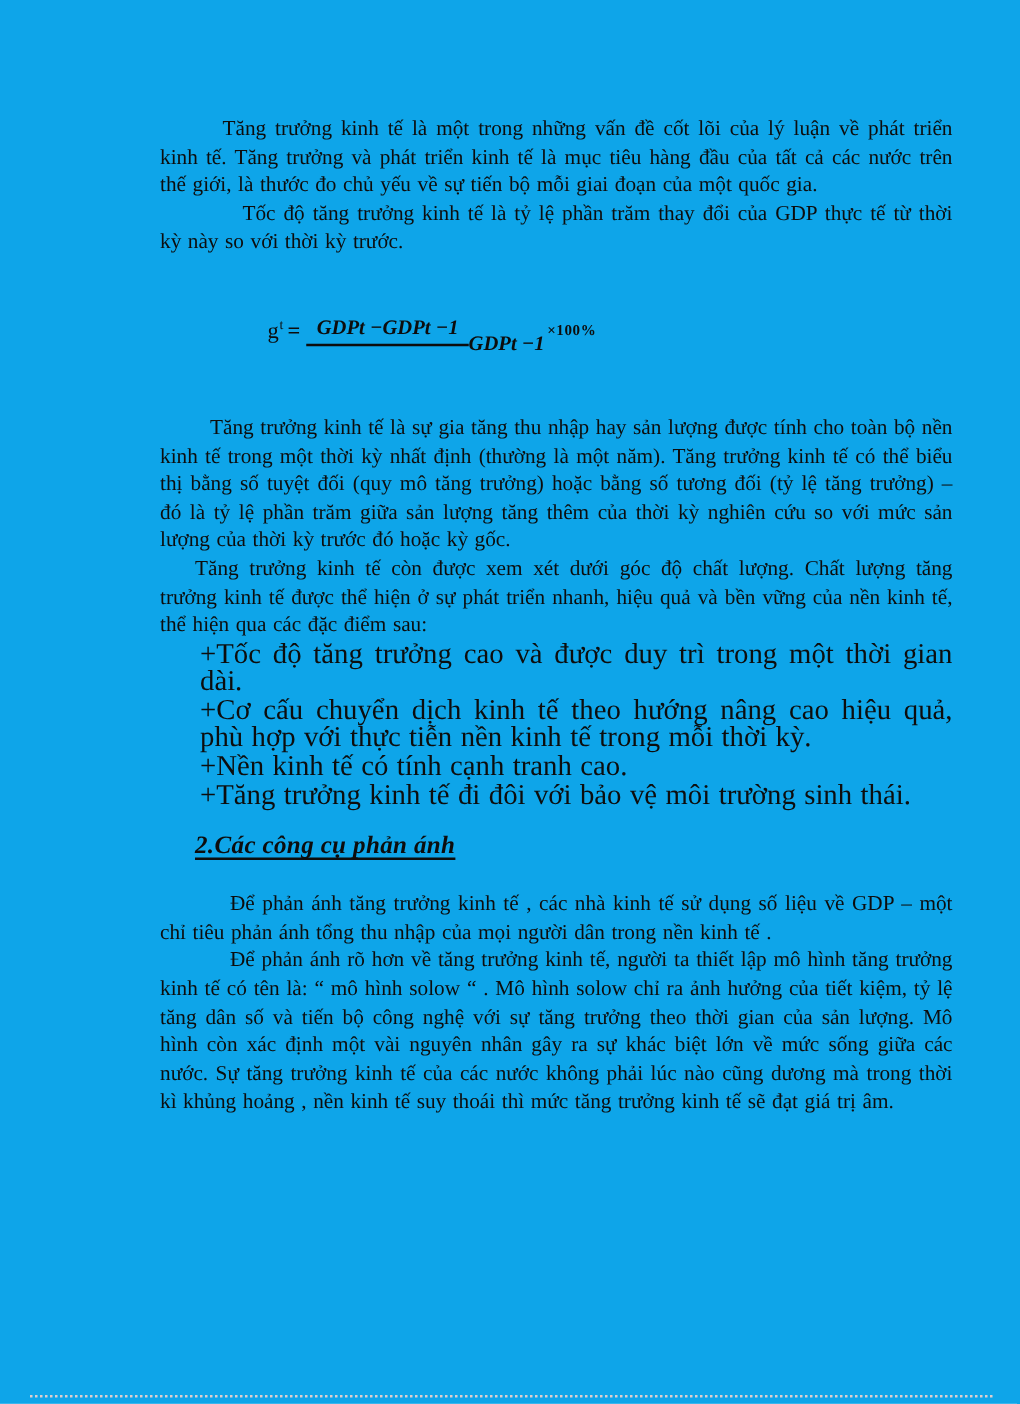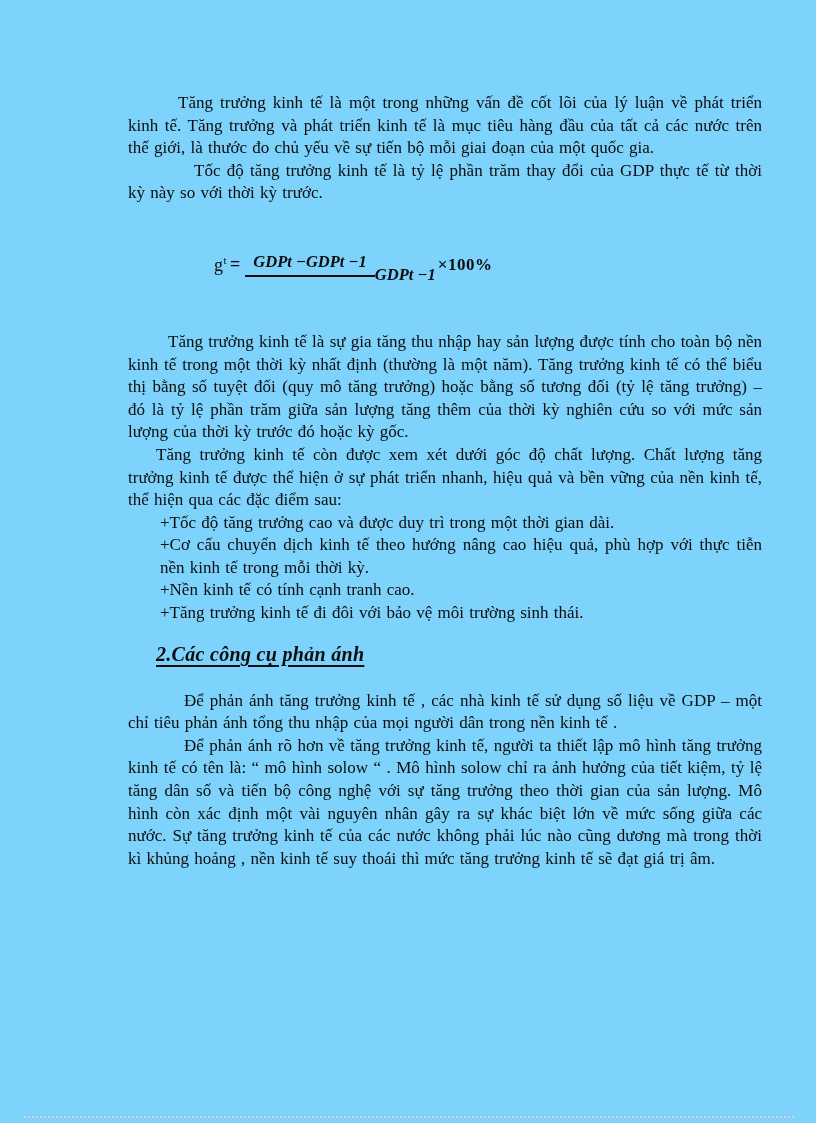--- a/index.html
+++ b/index.html
@@ -11,21 +11,21 @@
     height: 1123px;
     position: relative;
     background: #ffffff;
     overflow: hidden;
     font-family: "Liberation Serif", "DejaVu Serif", serif;
     color: #0d0d0d;
   }
   .page {
     position: absolute;
     inset: 0;
-    background: #7dd3fc;
+    background: #0ea5e9;
   }
   .content {
     position: absolute;
     left: 128px;
     top: 92px;
     width: 634px;
   }
   .para {
     margin: 0;
     font-size: 17px;
@@ -69,33 +69,33 @@
   .fraction .numerator {
     padding: 0 8px 3px 8px;
     border-bottom: 2px solid #0d0d0d;
   }
   .fraction .denominator {
     padding-top: 21px;
   }
   .formula-mult {
     font-weight: bold;
     font-style: normal;
-    font-size: 17px;
+    font-size: 12px;
     margin-left: 2px;
     letter-spacing: 0.5px;
   }
 
   .bullet-list {
     margin: 0 0 0 32px;
     padding: 0;
     list-style: none;
   }
   .bullet-list li {
     margin: 0;
-    font-size: 17px;
+    font-size: 23px;
     line-height: 22.6px;
     text-align: justify;
     word-spacing: 1px;
   }
 
   .section-heading {
     margin: 18px 0 24px 28px;
     font-size: 20px;
     font-weight: bold;
     font-style: italic;

